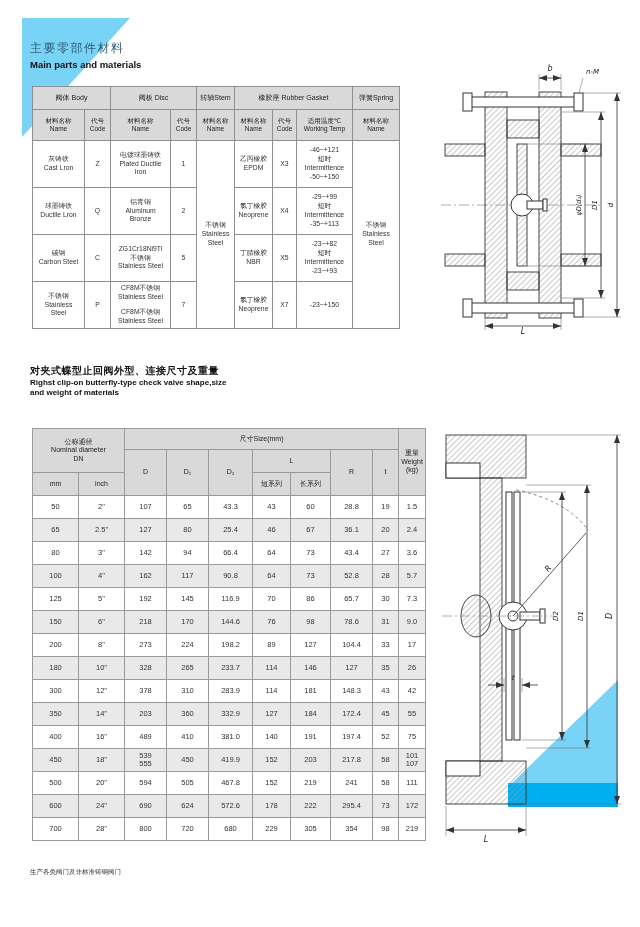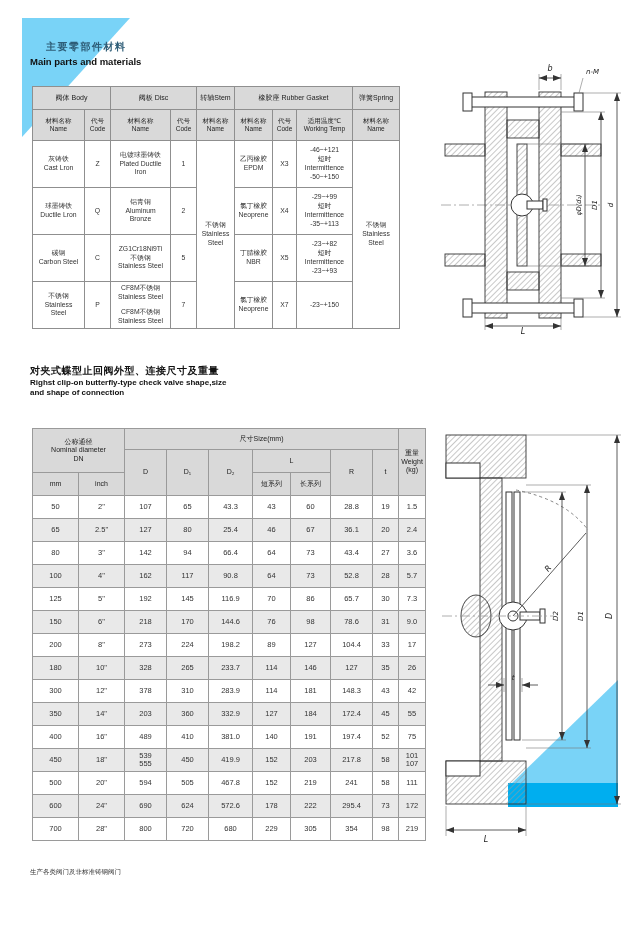--- a/index.html
+++ b/index.html
@@ -6,21 +6,21 @@
   .page{position:relative;width:640px;height:927px;background:#ffffff;overflow:hidden;
         font-family:"Liberation Sans","DejaVu Sans",sans-serif;color:#222;}
   
   .tri-tl{position:absolute;left:22px;top:18px;width:108px;height:119px;background:#79d3f7;
           clip-path:polygon(0 0,100% 0,0 100%);z-index:1;}
   .tri-br{position:absolute;left:512px;top:680px;width:106px;height:103px;background:#79d3f7;
           clip-path:polygon(100% 0,100% 100%,0 100%);z-index:1;}
   .band-br{position:absolute;left:508px;top:783px;width:110px;height:24px;background:#00aeef;z-index:1;}
   
   .sec1-title{position:absolute;left:30px;top:40px;z-index:2;}
-  .sec1-title .zh{font-size:10px;font-weight:bold;color:#2e5d77;letter-spacing:1.5px;margin-left:16px;}
+  .sec1-title .zh{font-size:12px;font-weight:normal;color:#2e5d77;letter-spacing:1.5px;}
   .sec1-title .en{font-size:9.5px;font-weight:bold;color:#111;margin-top:2px;}
   .sec2-title{position:absolute;left:30px;top:364px;z-index:2;}
   .sec2-title .zh{font-size:10px;font-weight:bold;color:#111;letter-spacing:0.5px;}
   .sec2-title .en{font-size:8px;font-weight:bold;color:#111;line-height:1.3;}
   
   .mat-table{position:absolute;left:32px;top:86px;width:367px;border-collapse:collapse;
              table-layout:fixed;z-index:2;background:#fff;}
   .mat-table th,.mat-table td{border:1px solid #8f8f8f;padding:0 1px;text-align:center;
              vertical-align:middle;font-weight:normal;}
   .mat-table thead th{background:#d9d9d9;font-size:6.5px;line-height:1.25;color:#222;}
@@ -306,21 +306,21 @@
       <line class="extline" x1="52" y1="258" x2="52" y2="270"></line>
       <line class="extline" x1="128" y1="258" x2="128" y2="270"></line>
       <line class="dimline" x1="52" y1="266" x2="128" y2="266" marker-start="url(#ar1)" marker-end="url(#ar1)"></line>
       <text x="90" y="274" font-size="8" font-style="italic" text-anchor="middle">L</text>
     </g>
   </svg>
 
   <div class="sec2-title">
     <div class="zh">对夹式蝶型止回阀外型、连接尺寸及重量</div>
     <div class="en">Righst clip-on butterfly-type check valve shape,size</div>
-    <div class="en">and shape of connection</div>
+    <div class="en">and weight of materials</div>
   </div>
 
   <table class="dim-table">
     <colgroup>
       <col style="width:46px">
         <col style="width:46px">
         <col style="width:42px">
         <col style="width:42px">
       <col style="width:44px">
         <col style="width:38px">

